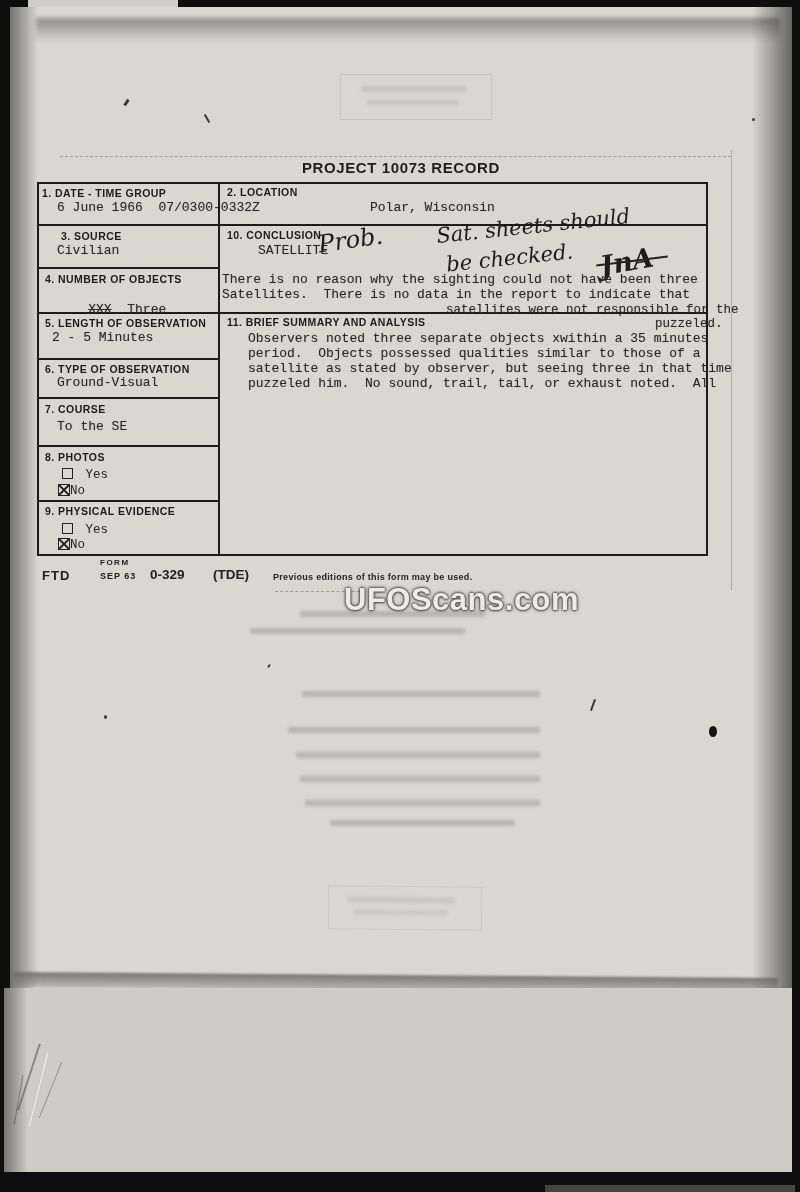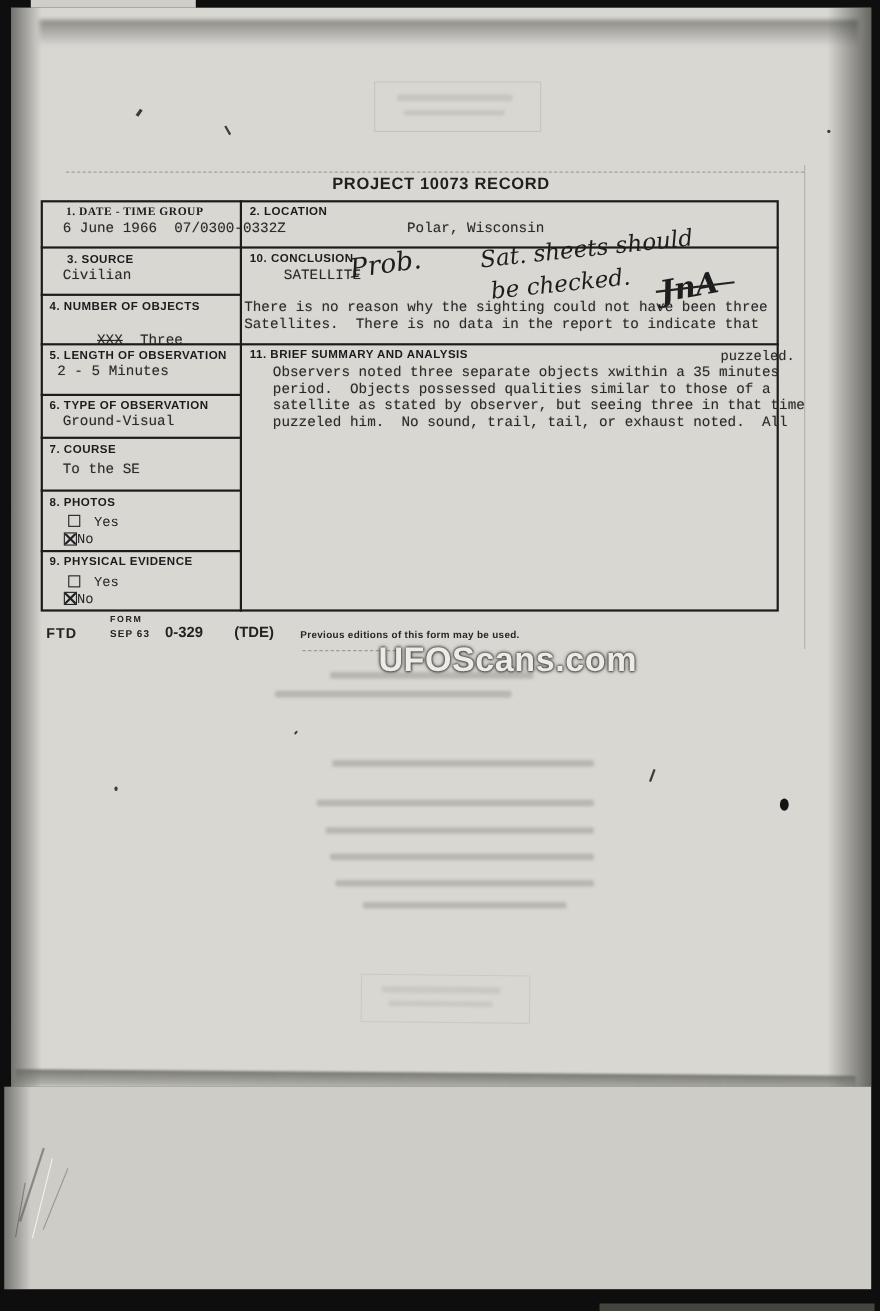--- a/index.html
+++ b/index.html
@@ -88,21 +88,21 @@
   <div class="abs" style="left:37px;top:182px;width:671px;height:374px;border:2px solid #1b1b1b;box-sizing:border-box;"></div>
   <div class="abs vline" style="left:218px;top:182px;height:374px;"></div>
   <div class="abs hline" style="left:37px;top:224px;width:671px;"></div>
   <div class="abs hline" style="left:37px;top:267px;width:183px;"></div>
   <div class="abs hline" style="left:37px;top:312px;width:671px;"></div>
   <div class="abs hline" style="left:37px;top:358px;width:183px;"></div>
   <div class="abs hline" style="left:37px;top:397px;width:183px;"></div>
   <div class="abs hline" style="left:37px;top:445px;width:183px;"></div>
   <div class="abs hline" style="left:37px;top:500px;width:183px;"></div>
 
-  <div class="abs label" style="left:60px;top:187px;font-family:Liberation Serif, serif;">1. DATE - TIME GROUP</div>
+  <div class="abs label" style="left:42px;top:187px;">1. DATE - TIME GROUP</div>
   <div class="abs mono" style="left:57px;top:200px;z-index:3;">6 June 1966  07/0300-0332Z</div>
 
   <div class="abs label" style="left:227px;top:186px;">2. LOCATION</div>
   <div class="abs mono" style="left:370px;top:200px;">Polar, Wisconsin</div>
 
   <div class="abs label" style="left:61px;top:230px;">3. SOURCE</div>
   <div class="abs mono" style="left:57px;top:243px;">Civilian</div>
 
   <div class="abs label" style="left:45px;top:273px;text-align:center;">4. NUMBER OF OBJECTS</div>
   <div class="abs mono" style="left:57px;top:287px;">
@@ -139,20 +139,21 @@
   <div class="abs label" style="left:227px;top:229px;">10. CONCLUSION</div>
   <div class="abs mono" style="left:258px;top:243px;">SATELLITE</div>
   <div class="abs hand" style="left:318px;top:226px;font-size:24px;transform:rotate(-8deg);">Prob.</div>
   <div class="abs hand" style="left:436px;top:214px;font-size:21px;transform:rotate(-6deg);z-index:4;">Sat. sheets should</div>
   <div class="abs hand" style="left:446px;top:246px;font-size:21px;transform:rotate(-6deg);">be checked.</div>
   <div class="abs hand" style="left:600px;top:246px;font-size:27px;font-weight:bold;transform:rotate(-10deg);">JnA</div>
   <div class="abs" style="left:596px;top:260px;width:72px;height:2px;background:#222;transform:rotate(-7deg);"></div>
 
   <div class="abs mono" style="left:222px;top:272px;z-index:3;">There is no reason why the sighting could not have been three</div>
   <div class="abs mono" style="left:222px;top:287px;z-index:3;">Satellites.  There is no data in the report to indicate that</div>
+  <div class="abs mono sm" style="left:446px;top:303px;z-index:3;">satellites were not responsible for the</div>
   <div class="abs mono sm" style="left:655px;top:317px;z-index:3;">puzzeled.</div>
 
   <div class="abs label" style="left:227px;top:316px;">11. BRIEF SUMMARY AND ANALYSIS</div>
   <div class="abs mono" style="left:248px;top:331px;z-index:3;">Observers noted three separate objects xwithin a 35 minutes</div>
   <div class="abs mono" style="left:248px;top:346px;z-index:3;">period.  Objects possessed qualities similar to those of a</div>
   <div class="abs mono" style="left:248px;top:361px;z-index:3;">satellite as stated by observer, but seeing three in that time</div>
   <div class="abs mono" style="left:248px;top:376px;z-index:3;">puzzeled him.  No sound, trail, tail, or exhaust noted.  All</div>
 
   <div class="abs" style="left:100px;top:558px;font-weight:bold;font-size:8px;letter-spacing:1.5px;color:#222;">FORM</div>
   <div class="abs" style="left:42px;top:568px;font-weight:bold;font-size:13px;letter-spacing:1px;color:#222;">FTD</div>

